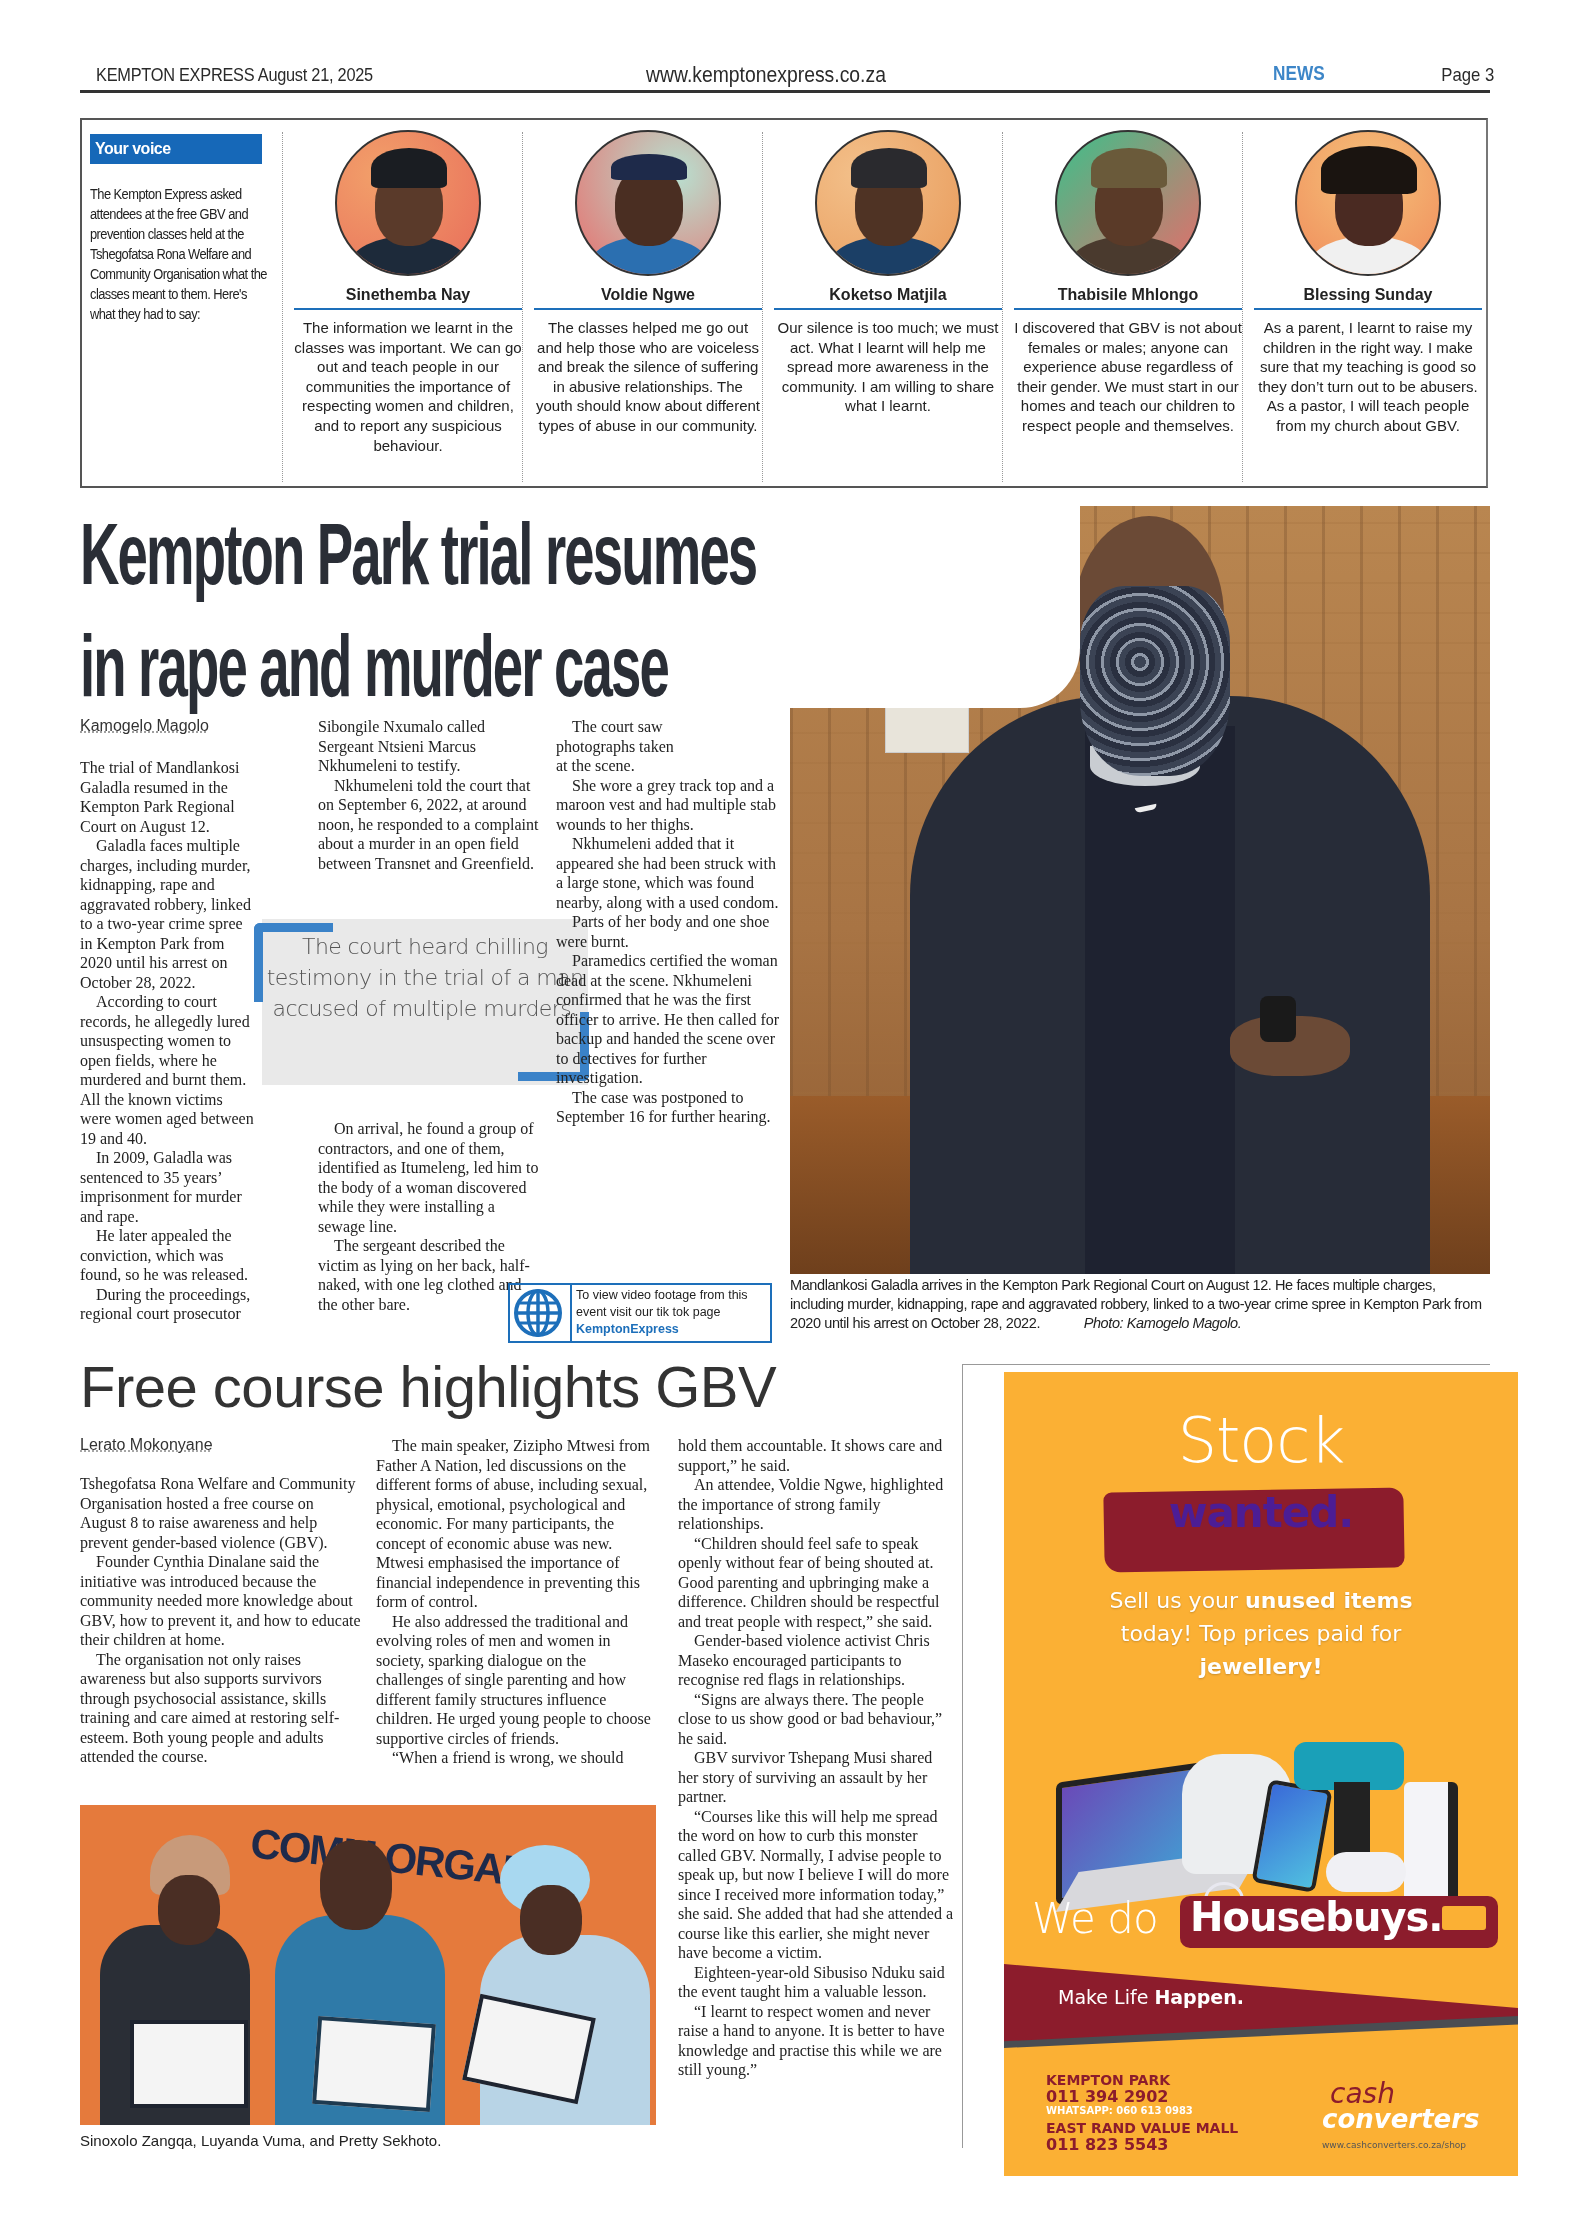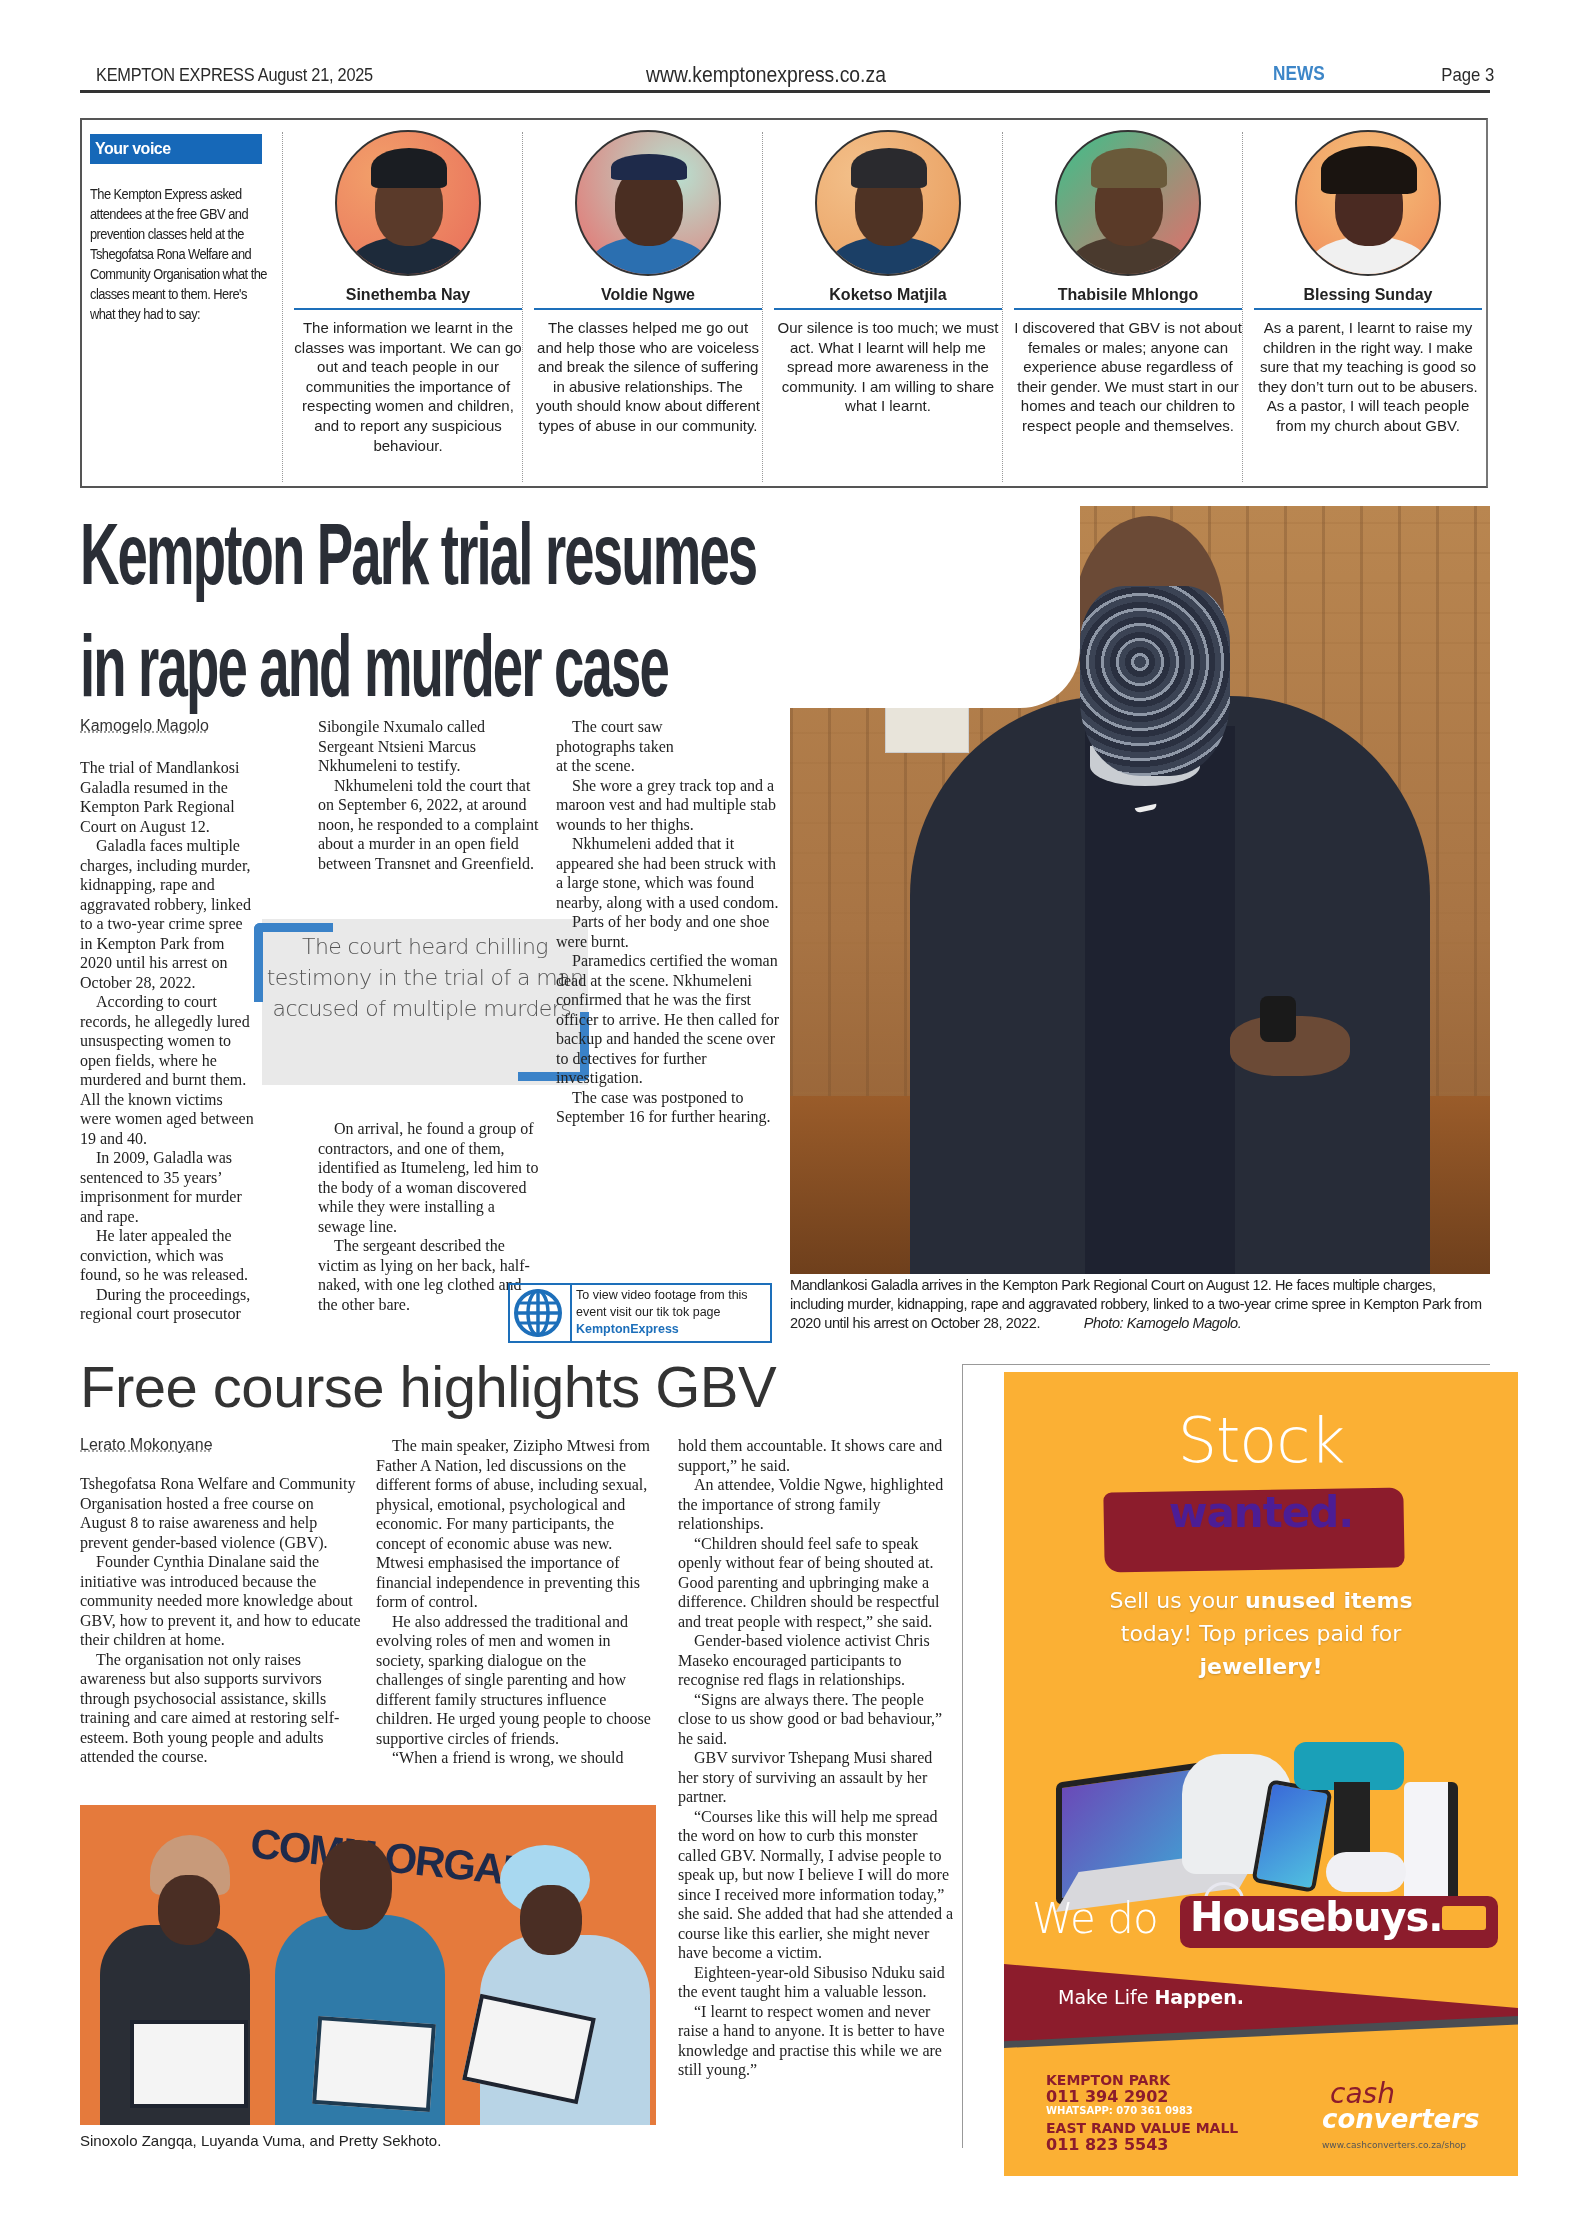--- a/index.html
+++ b/index.html
@@ -316,21 +316,21 @@
     <div class="hb-bg"></div>
     <div class="hb">Housebuys.</div>
     <div class="truck"></div>
   </div>
   <div class="band"></div>
   <div class="band-grey"></div>
   <div class="mlh"><span>Make Life </span><b>Happen.</b></div>
   <div class="contacts">
     <div class="loc">KEMPTON PARK</div>
     <div class="ph">011 394 2902</div>
-    <div class="wa">WHATSAPP: 070 361 0983</div>
+    <div class="wa">WHATSAPP: 060 613 0983</div>
     <div class="loc" style="margin-top:3px">EAST RAND VALUE MALL</div>
     <div class="ph">011 823 5543</div>
 
   </div>
   <div class="logo">
     <div class="cash">cash</div>
     <div class="conv">converters</div>
     <div class="url">www.cashconverters.co.za/shop</div>
   </div>
 </div>

